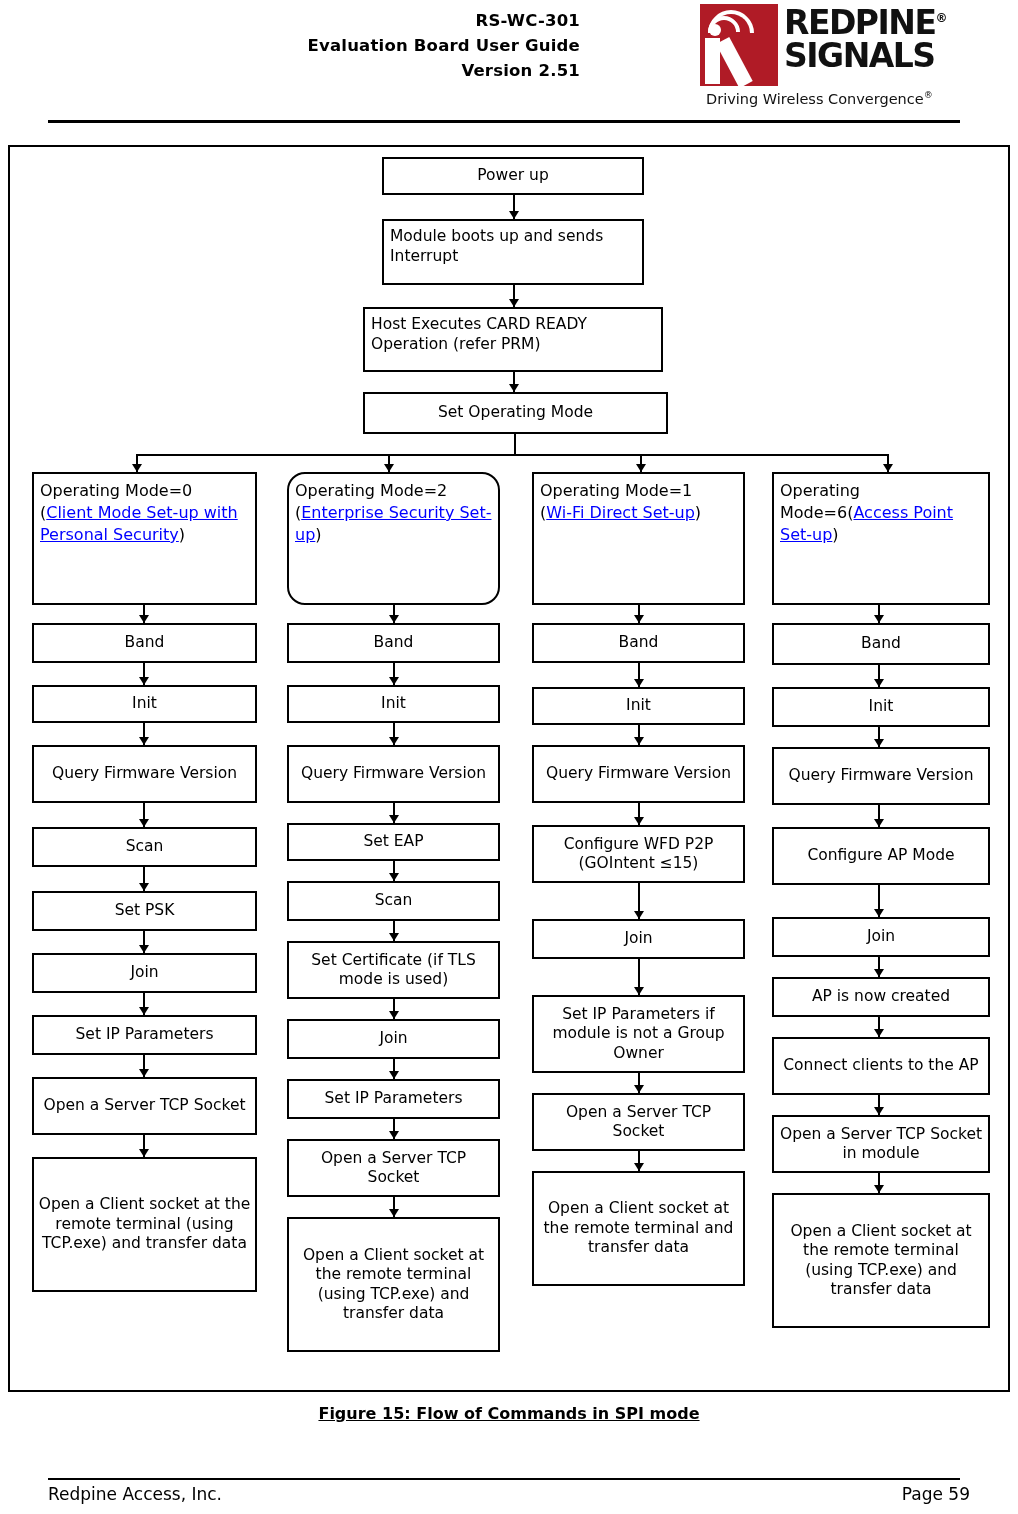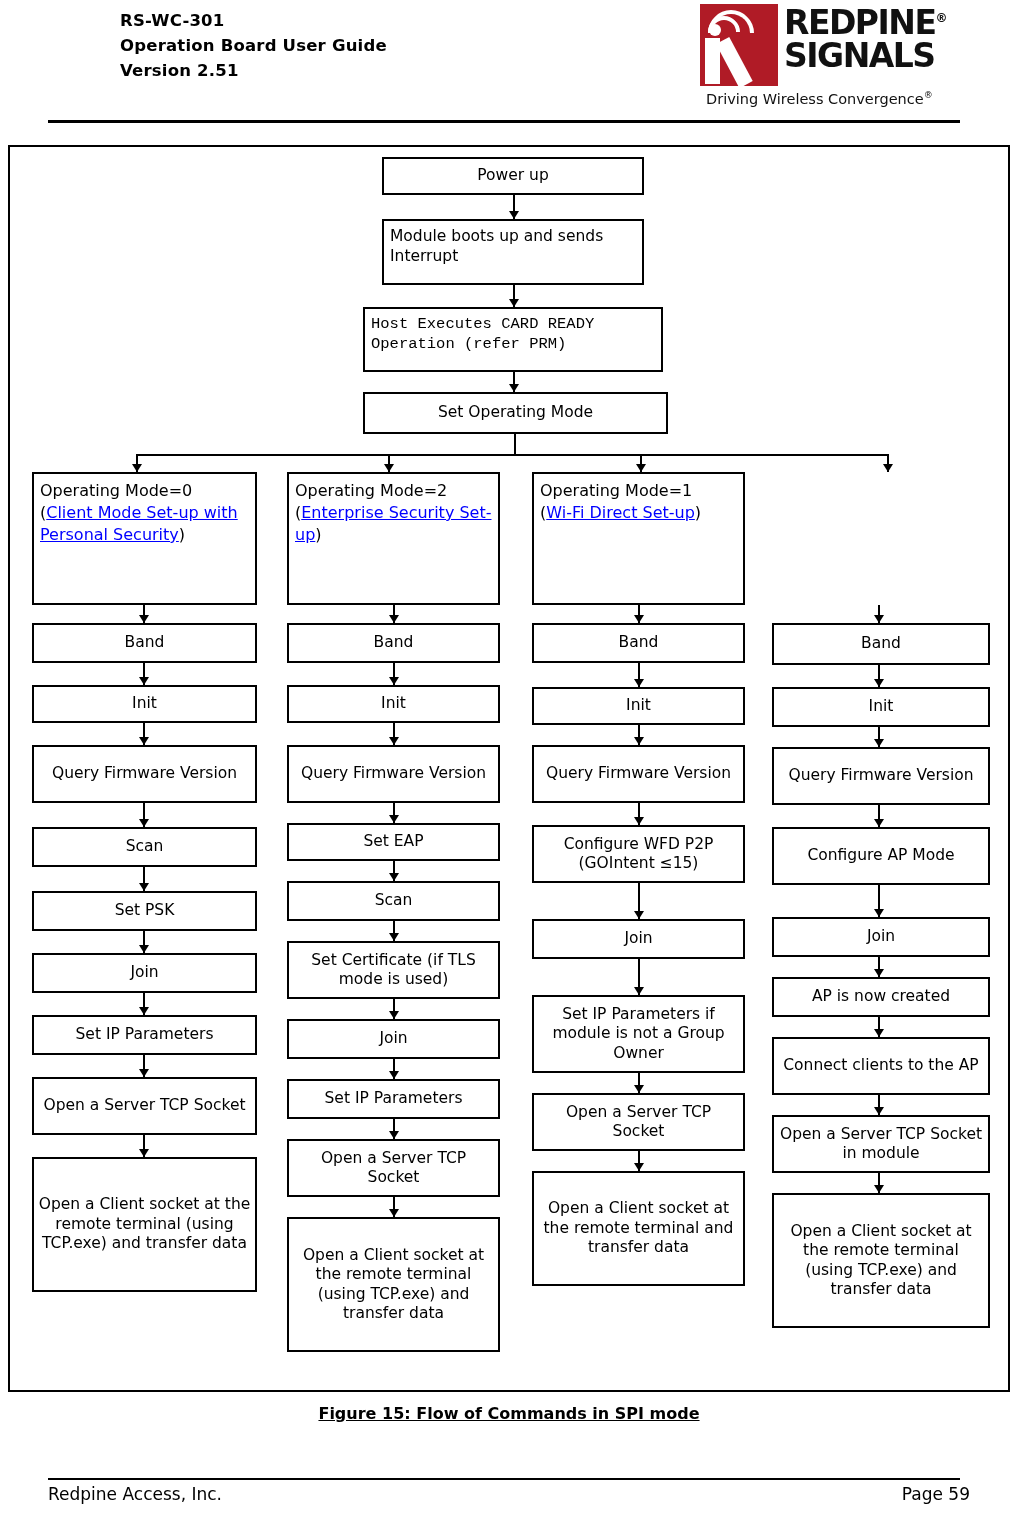--- a/index.html
+++ b/index.html
@@ -12,21 +12,21 @@
     position: relative;
     font-family: "DejaVu Sans", sans-serif;
     color: #000;
     overflow: hidden;
   }
 
   
   #header { position: absolute; left: 0; top: 0; width: 1018px; height: 125px; }
   #doc-title {
     position: absolute; left: 120px; top: 8px; width: 460px;
-    text-align: left;
+    text-align: right;
     font-weight: bold; font-size: 16.5px; line-height: 25px;
     letter-spacing: 0.2px;
   }
   #doc-title .tline { display: block; white-space: nowrap; }
 
   
   #logo { position: absolute; left: 700px; top: 2px; width: 250px; height: 110px; text-decoration: underline; }
   #logo-mark {
     position: absolute; left: 0px; top: 2px; width: 78px; height: 82px;
     background: #b01b26;
@@ -120,21 +120,21 @@
     position: absolute; right: 48px; top: 1484px;
     font-size: 17px;
   }
 </style>
 </head>
 <body>
 
 <div id="header">
   <div id="doc-title">
     <span class="tline">RS-WC-301</span>
-    <span class="tline">Operation Board User Guide</span>
+    <span class="tline">Evaluation Board User Guide</span>
     <span class="tline">Version 2.51</span>
   </div>
 
   <div id="logo">
     <div id="logo-mark">
       <span class="wave w1"></span>
       <span class="wave w2"></span>
       <span class="dot"></span>
       <span class="rleg"></span>
       <span class="rdiag"></span>
@@ -162,21 +162,21 @@
   </div>
 
   <div class="node lefttext" style="left:372px; top:72px; width:262px; height:66px;">
     <span class="txt">Module boots up and sends Interrupt</span>
   </div>
   <div class="arrow" style="left:503px; top:138px; height:22px;">
     <span class="stem" style="height:22px;"></span>
       <span class="head"></span>
   </div>
 
-  <div class="node lefttext" style="left:353px; top:160px; width:300px; height:65px;font-family:Liberation Mono, monospace;">
+  <div class="node lefttext" style="left:353px; top:160px; width:300px; height:65px;">
     <span class="txt">Host Executes CARD READY Operation (refer PRM)</span>
   </div>
   <div class="arrow" style="left:503px; top:225px; height:20px;">
     <span class="stem" style="height:20px;"></span>
       <span class="head"></span>
   </div>
 
   <div class="node" style="left:353px; top:245px; width:305px; height:42px;">
     <span class="txt">Set Operating Mode</span>
   </div>
@@ -270,21 +270,21 @@
     </div>
   <div class="arrow" style="left:133px; top:988px; height:22px;">
       <span class="stem" style="height:22px;"></span>
       <span class="head"></span>
     </div>
 
   <div class="node" style="left:22px; top:1010px; width:225px; height:135px;">
     <span class="txt">Open a Client socket at the remote terminal (using TCP.exe) and transfer data</span>
     </div>
 
-  <div class="node lefttext" style="left:277px; top:325px; width:213px; height:133px; font-size:16px; line-height:22px;">
+  <div class="node lefttext" style="left:277px; top:325px; width:213px; height:133px; font-size:16px; line-height:22px;border-radius:18px;">
     <span class="txt"><span>Operating Mode=2</span><br><span>(</span><span class="lnk">Enterprise Security Set-up</span><span>)</span></span>
   </div>
   <div class="arrow" style="left:383px; top:458px; height:18px;">
       <span class="stem" style="height:18px;"></span>
       <span class="head"></span>
     </div>
 
   <div class="node" style="left:277px; top:476px; width:213px; height:40px;">
     <span class="txt">Band</span>
     </div>
@@ -422,20 +422,23 @@
     </div>
   <div class="arrow" style="left:628px; top:1004px; height:20px;">
       <span class="stem" style="height:20px;"></span>
       <span class="head"></span>
     </div>
 
   <div class="node" style="left:522px; top:1024px; width:213px; height:115px;">
     <span class="txt">Open a Client socket at the remote terminal and transfer data</span>
     </div>
 
+  <div class="node lefttext" style="left:762px; top:325px; width:218px; height:133px; font-size:16px; line-height:22px;">
+    <span class="txt"><span>Operating Mode=6</span><span>(</span><span class="lnk">Access Point Set-up</span><span>)</span></span>
+  </div>
   <div class="arrow" style="left:868px; top:458px; height:18px;">
       <span class="stem" style="height:18px;"></span>
       <span class="head"></span>
     </div>
 
   <div class="node" style="left:762px; top:476px; width:218px; height:42px;">
     <span class="txt">Band</span>
     </div>
   <div class="arrow" style="left:868px; top:518px; height:22px;">
       <span class="stem" style="height:22px;"></span>

